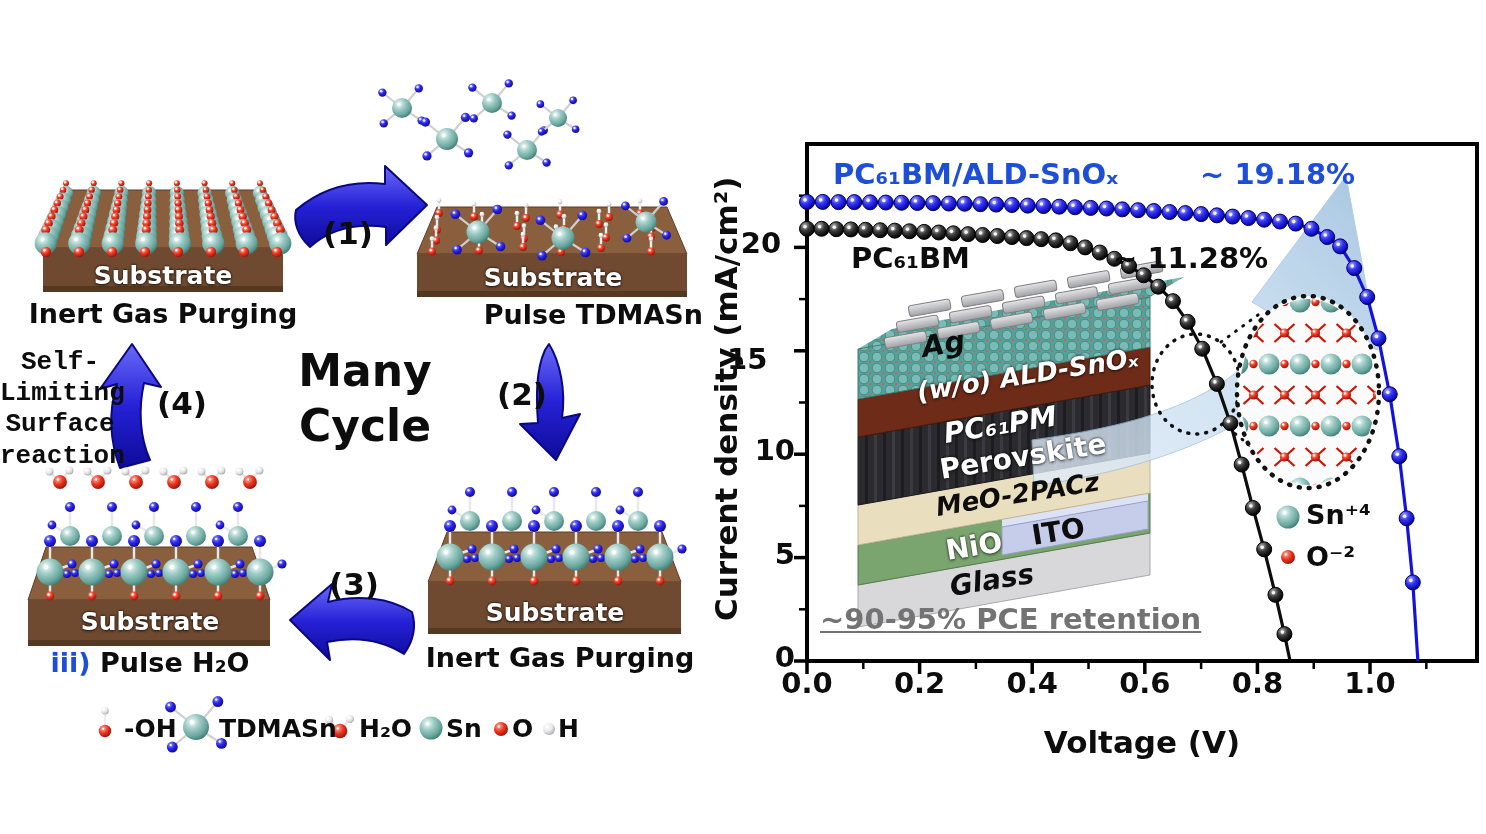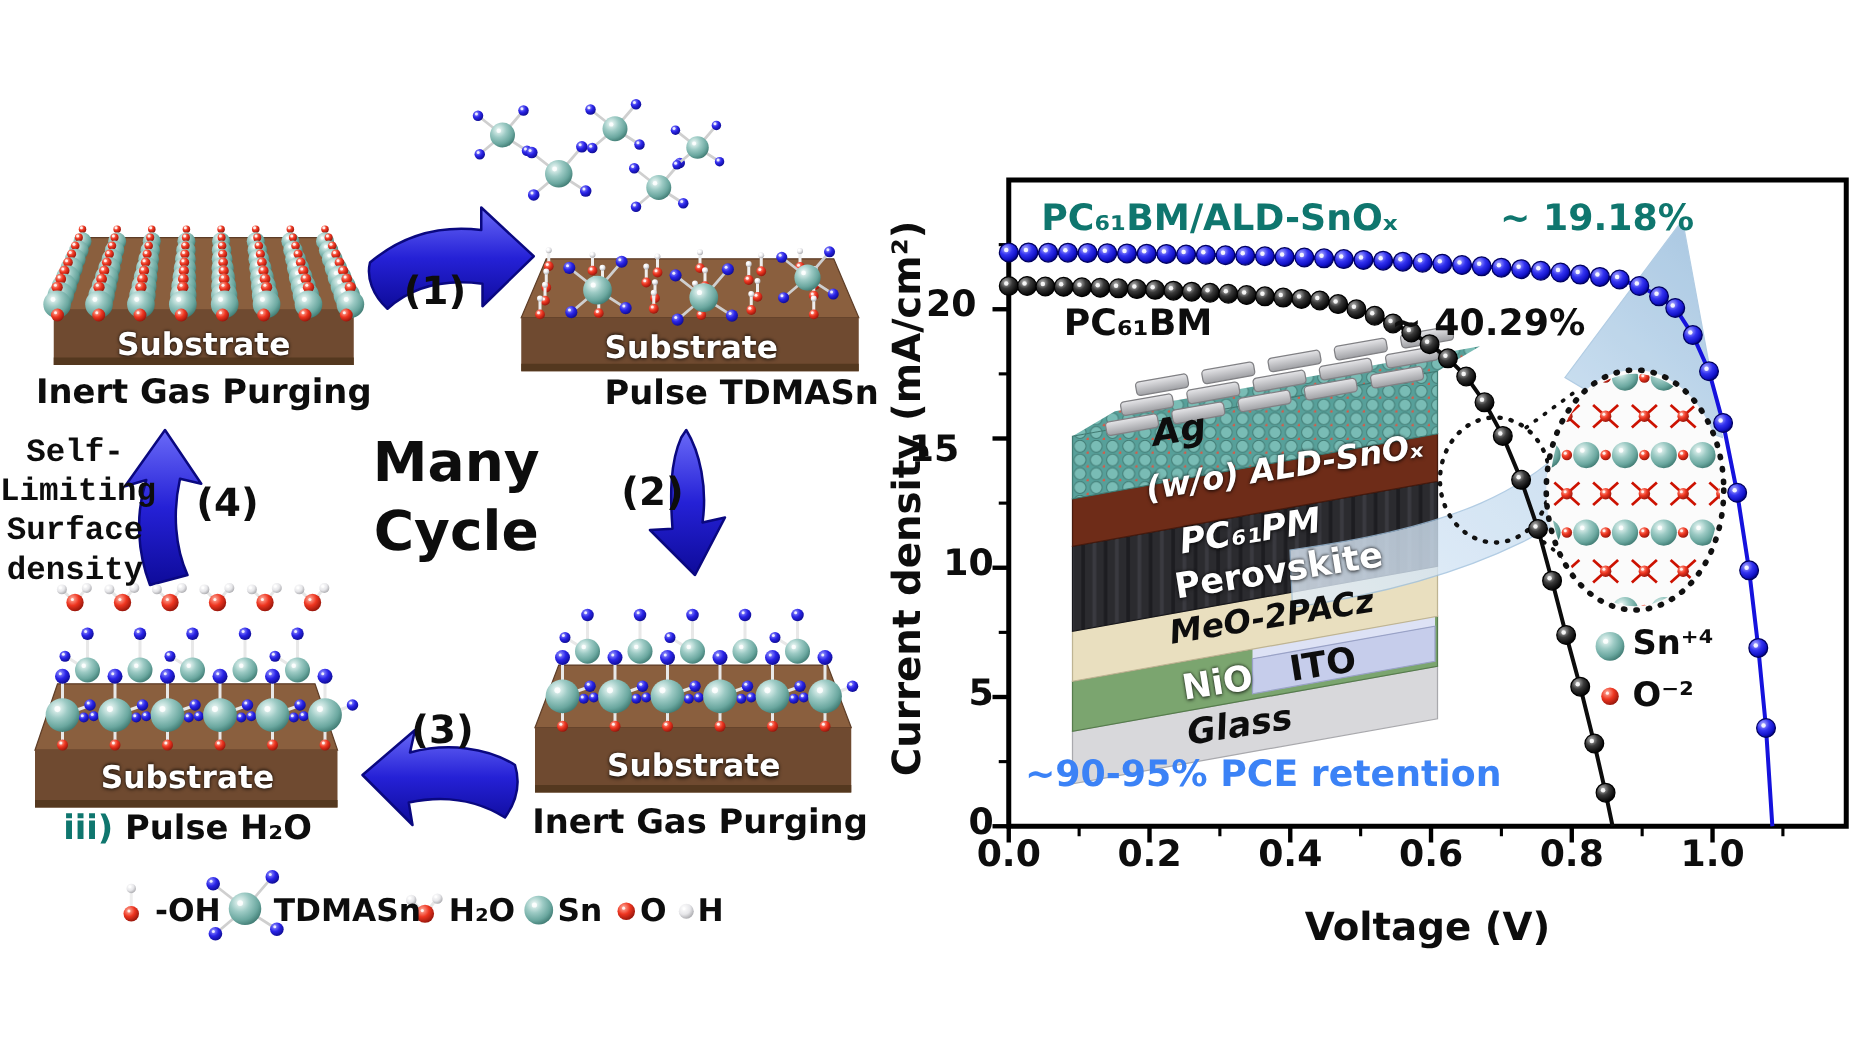--- a/index.html
+++ b/index.html
@@ -4,22 +4,22 @@
 <style>
   html,body{margin:0;padding:0;background:#fff;}
   #stage{position:relative;width:1486px;height:834px;background:#ffffff;overflow:hidden;
          font-family:"DejaVu Sans","Liberation Sans",sans-serif;}
   #fig{position:absolute;left:0;top:0;}
   .ov{position:absolute;font-weight:bold;color:#0d0d0d;white-space:nowrap;line-height:1.08;}
   .c{text-align:center;}
   .white{color:#ffffff;text-shadow:0 1px 3px rgba(0,0,0,.75),0 -1px 2px rgba(0,0,0,.4);}
   .it{font-style:italic;}
   .rot{transform:rotate(-9deg);transform-origin:left center;}
-  .blue{color:#0f766e;}
-  .red{color:#3b82f6;}
+  .blue{color:#1d4ed8;}
+  .red{color:#737373;text-decoration:underline;}
   .tick{font-size:29px;}
 </style>
 </head>
 <body>
 
 <div id="stage">
   <svg id="fig" width="1486" height="834" viewBox="0 0 1486 834">
       <defs>
         <radialGradient id="sphTeal" cx="35%" cy="30%" r="75%">
           <stop offset="0%" stop-color="#f2fbf9"></stop>
@@ -1397,39 +1397,39 @@
 
   <div class="ov c" style="left:265px;top:344px;width:200px;font-size:44px;line-height:1.24;">
     <div>Many</div>
     <div>Cycle</div>
   </div>
 
   <div class="ov c" style="left:0px;top:347px;width:120px;font-size:26px;line-height:1.2;font-family:Liberation Mono, monospace;">
     <div>Self-</div>
     <div>Limiting</div>
     <div>Surface</div>
-    <div>density</div>
+    <div>reaction</div>
   </div>
 
   <div class="ov c" style="left:318px;top:217px;width:60px;font-size:31px;">(1)</div>
   <div class="ov c" style="left:492px;top:378px;width:60px;font-size:31px;">(2)</div>
   <div class="ov c" style="left:324px;top:568px;width:60px;font-size:31px;">(3)</div>
   <div class="ov c" style="left:152px;top:387px;width:60px;font-size:31px;">(4)</div>
 
   <div class="ov" style="left:124px;top:715px;font-size:25px;">-OH</div>
   <div class="ov" style="left:219px;top:715px;font-size:25px;">TDMASn</div>
   <div class="ov" style="left:359px;top:715px;font-size:25px;">H₂O</div>
   <div class="ov" style="left:446px;top:715px;font-size:25px;">Sn</div>
   <div class="ov" style="left:512px;top:715px;font-size:25px;">O</div>
   <div class="ov" style="left:558px;top:715px;font-size:25px;">H</div>
 
   <div class="ov blue" style="left:833px;top:159px;font-size:29px;">PC₆₁BM/ALD-SnOₓ</div>
   <div class="ov blue" style="left:1200px;top:159px;font-size:29px;">~ 19.18%</div>
   <div class="ov" style="left:851px;top:243px;font-size:29px;">PC₆₁BM</div>
-  <div class="ov" style="left:1113px;top:243px;font-size:29px;">~ 40.29%</div>
+  <div class="ov" style="left:1113px;top:243px;font-size:29px;">~ 11.28%</div>
   <div class="ov red" style="left:820px;top:604px;font-size:29px;">~90-95% PCE retention</div>
 
   <div class="ov" style="left:1306px;top:500px;font-size:27px;">Sn⁺⁴</div>
   <div class="ov" style="left:1306px;top:542px;font-size:27px;">O⁻²</div>
 
   <div class="ov c" style="left:962px;top:726px;width:360px;font-size:31px;">Voltage (V)</div>
   <div class="ov c" style="left:457px;top:382px;width:540px;font-size:31px;transform:rotate(-90deg);">Current density (mA/cm²)</div>
 
   <div class="ov it rot" style="left:922px;top:332px;font-size:29px;">Ag</div>
   <div class="ov it rot white" style="left:917px;top:378px;font-size:26px;">(w/o) ALD-SnOₓ</div>

